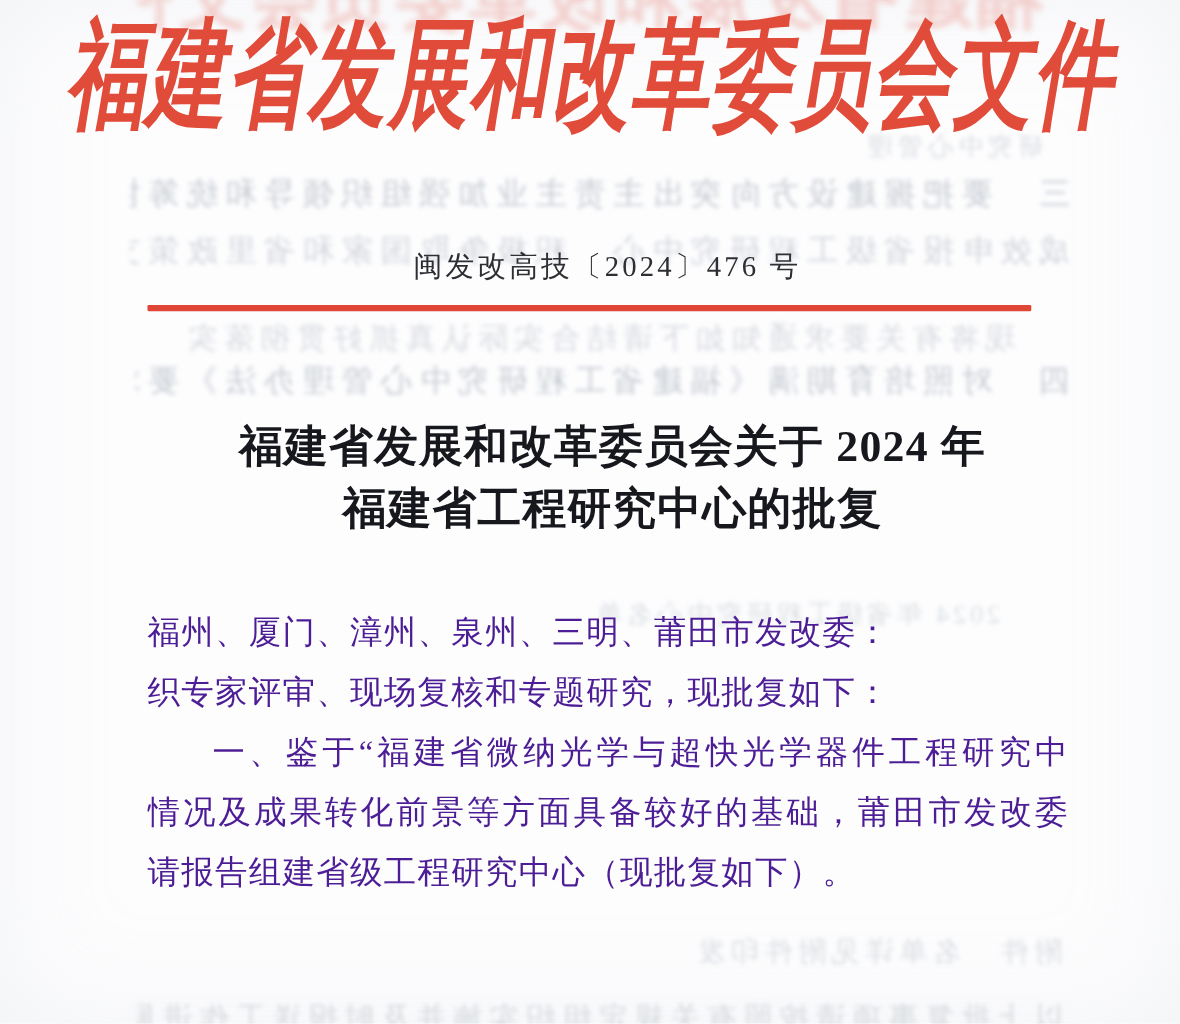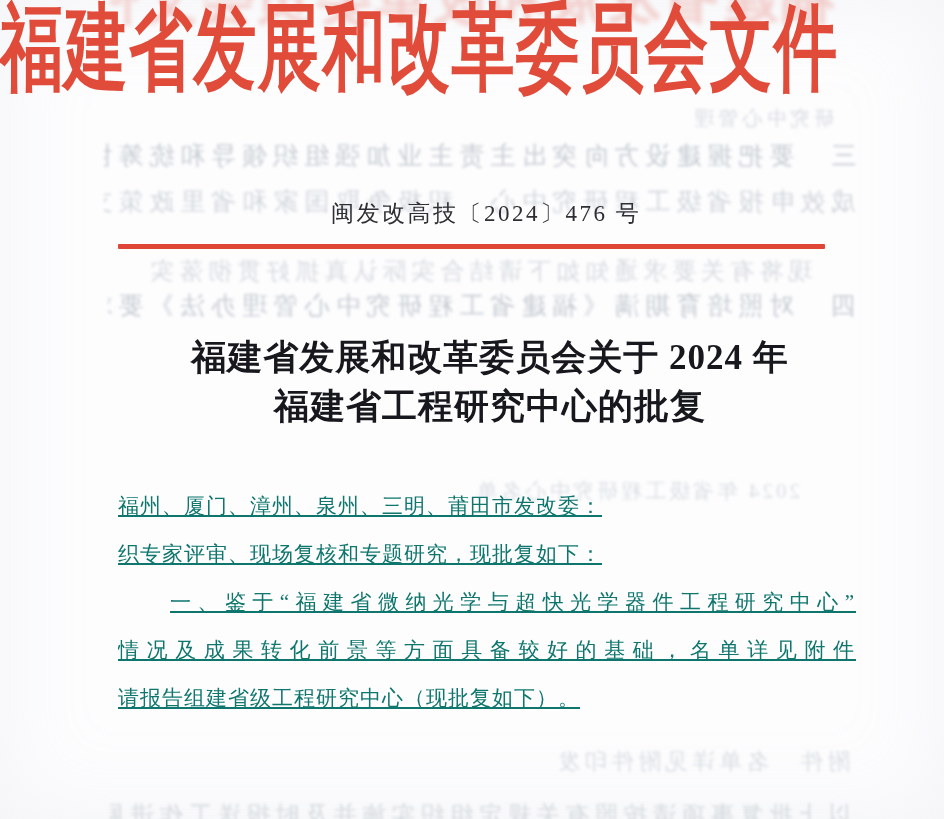--- a/index.html
+++ b/index.html
@@ -22,23 +22,25 @@
     color: rgba(122,134,148,0.42);
     white-space: nowrap;
     overflow: hidden;
     line-height: 1.25;
     pointer-events: none;
   }
 
   
   .banner {
     position: absolute;
-    top: 2px; left: 0;
+    top: 14px; left: 0;
     width: 100%;
+    text-align: center;
     line-height: 1;
+    font-style: italic;
   }
   .banner-text {
     display: inline-block;
     transform: scaleY(1.5);
     transform-origin: top center;
     font-size: 63px;
     font-weight: 700;
     letter-spacing: 1.5px;
     color: #e14b39;
     white-space: nowrap;
@@ -75,24 +77,23 @@
     letter-spacing: 1px;
     color: #17181d;
     padding-left: 18px;
   }
 
   
   .body-block {
     position: absolute;
     top: 482px; left: 118px;
     width: 738px;
-    font-size: 21px;
-    color: #0f766e;
+    font-size: 26px;
+    color: #4c1d95;
     letter-spacing: 1px;
-    text-decoration: underline;
   }
   .bl {
     height: 48px;
     line-height: 48px;
     white-space: nowrap;
   }
   .bl.fill {
     white-space: normal;
     text-align: justify;
     text-align-last: justify;
@@ -127,17 +128,17 @@
 
   <div class="doc-title">
     <div>福建省发展和改革委员会关于 2024 年</div>
     <div>福建省工程研究中心的批复</div>
   </div>
 
   <div class="body-block">
     <div class="bl">福州、厦门、漳州、泉州、三明、莆田市发改委：</div>
     <div class="bl">织专家评审、现场复核和专题研究，现批复如下：</div>
     <div class="bl ind fill">一、鉴于“福建省微纳光学与超快光学器件工程研究中心”</div>
-    <div class="bl fill">情况及成果转化前景等方面具备较好的基础，名单详见附件</div>
+    <div class="bl fill">情况及成果转化前景等方面具备较好的基础，莆田市发改委</div>
     <div class="bl">请报告组建省级工程研究中心（现批复如下）。</div>
   </div>
 
 </div>
 
 </body></html>

